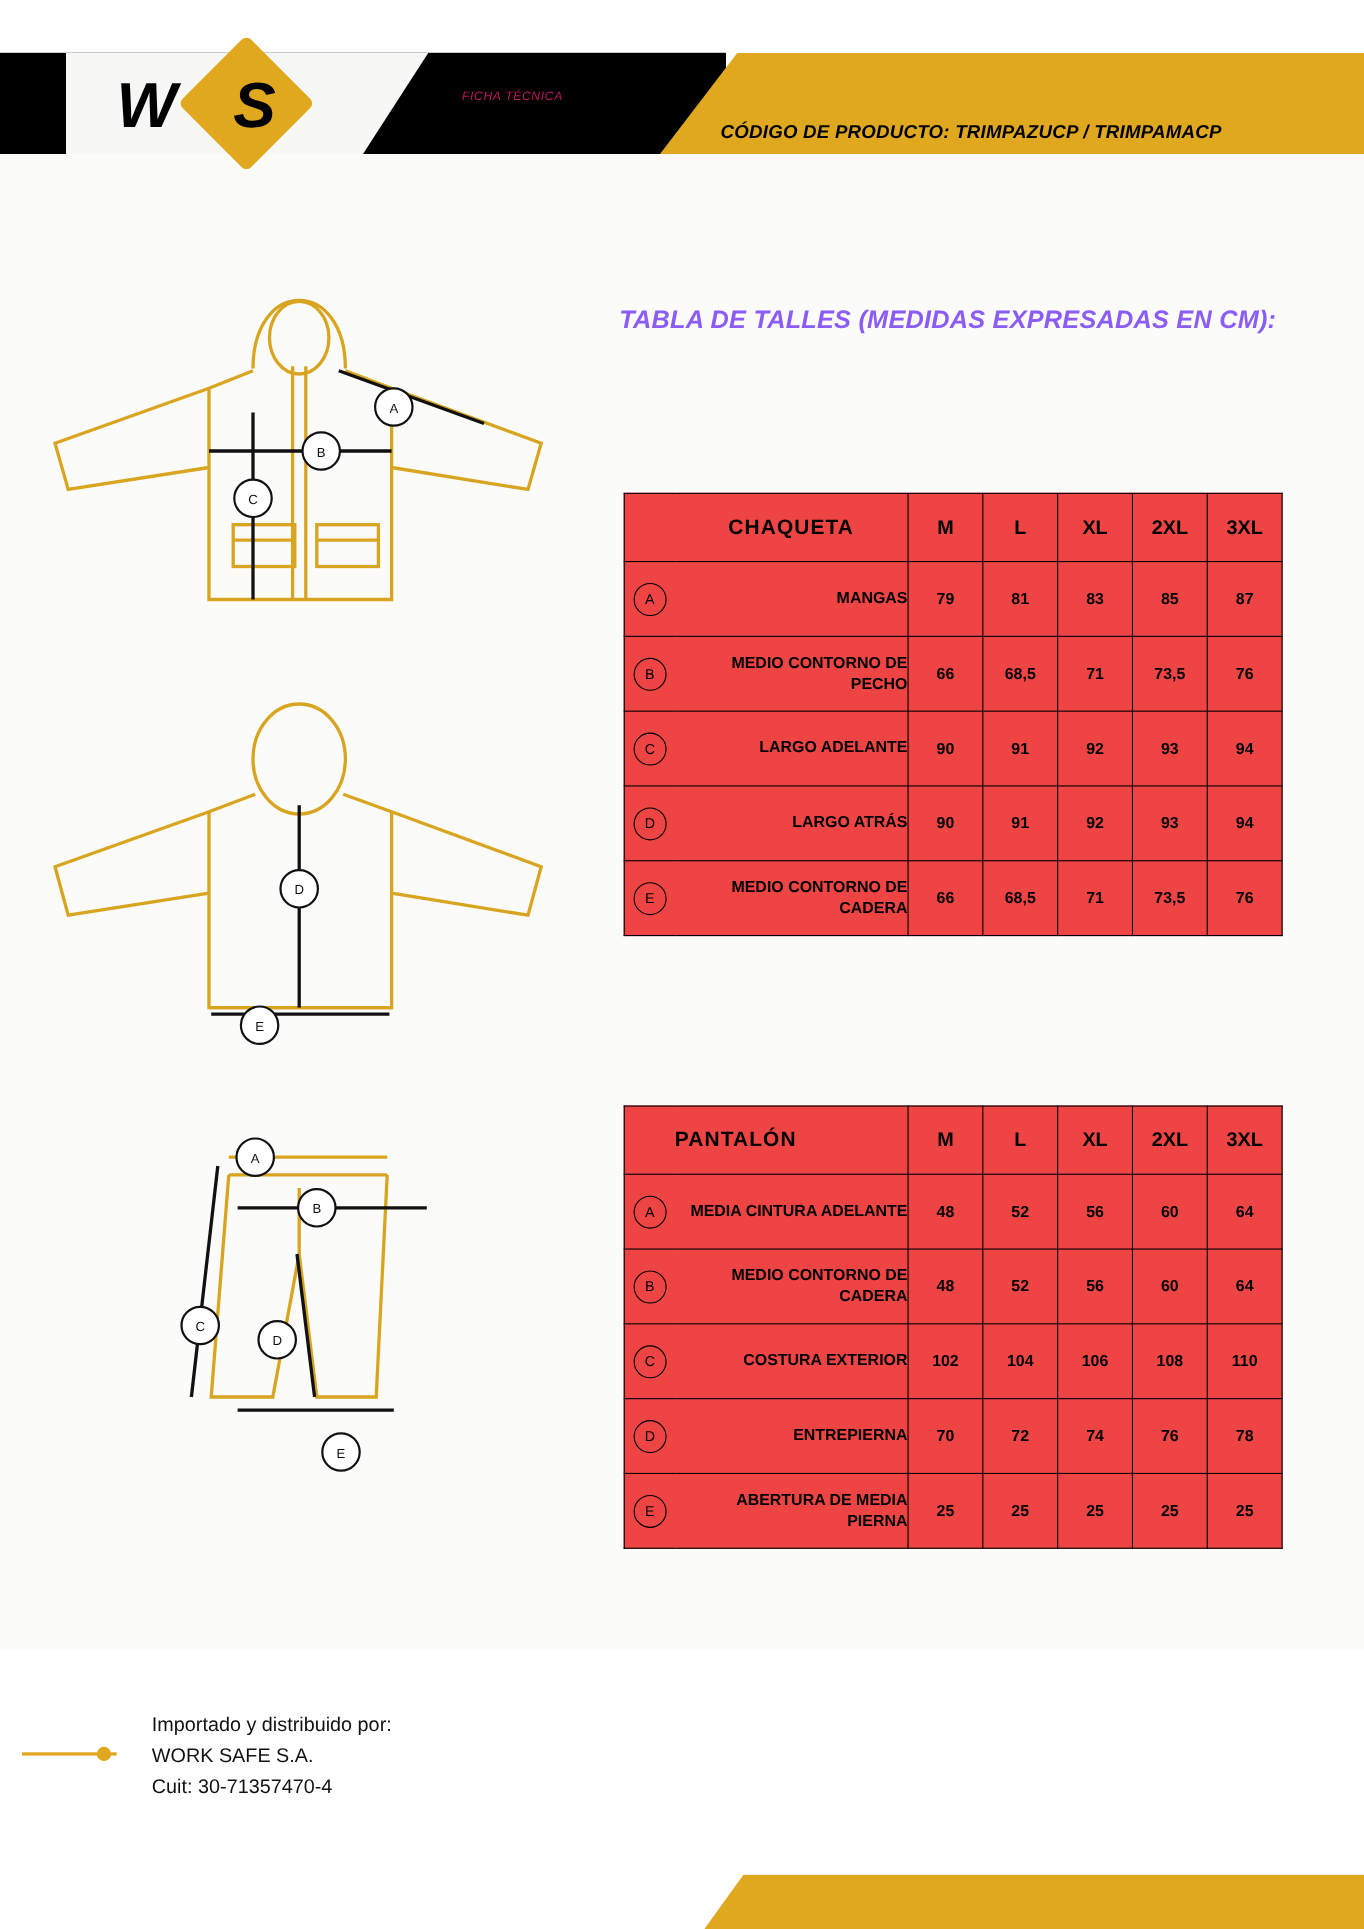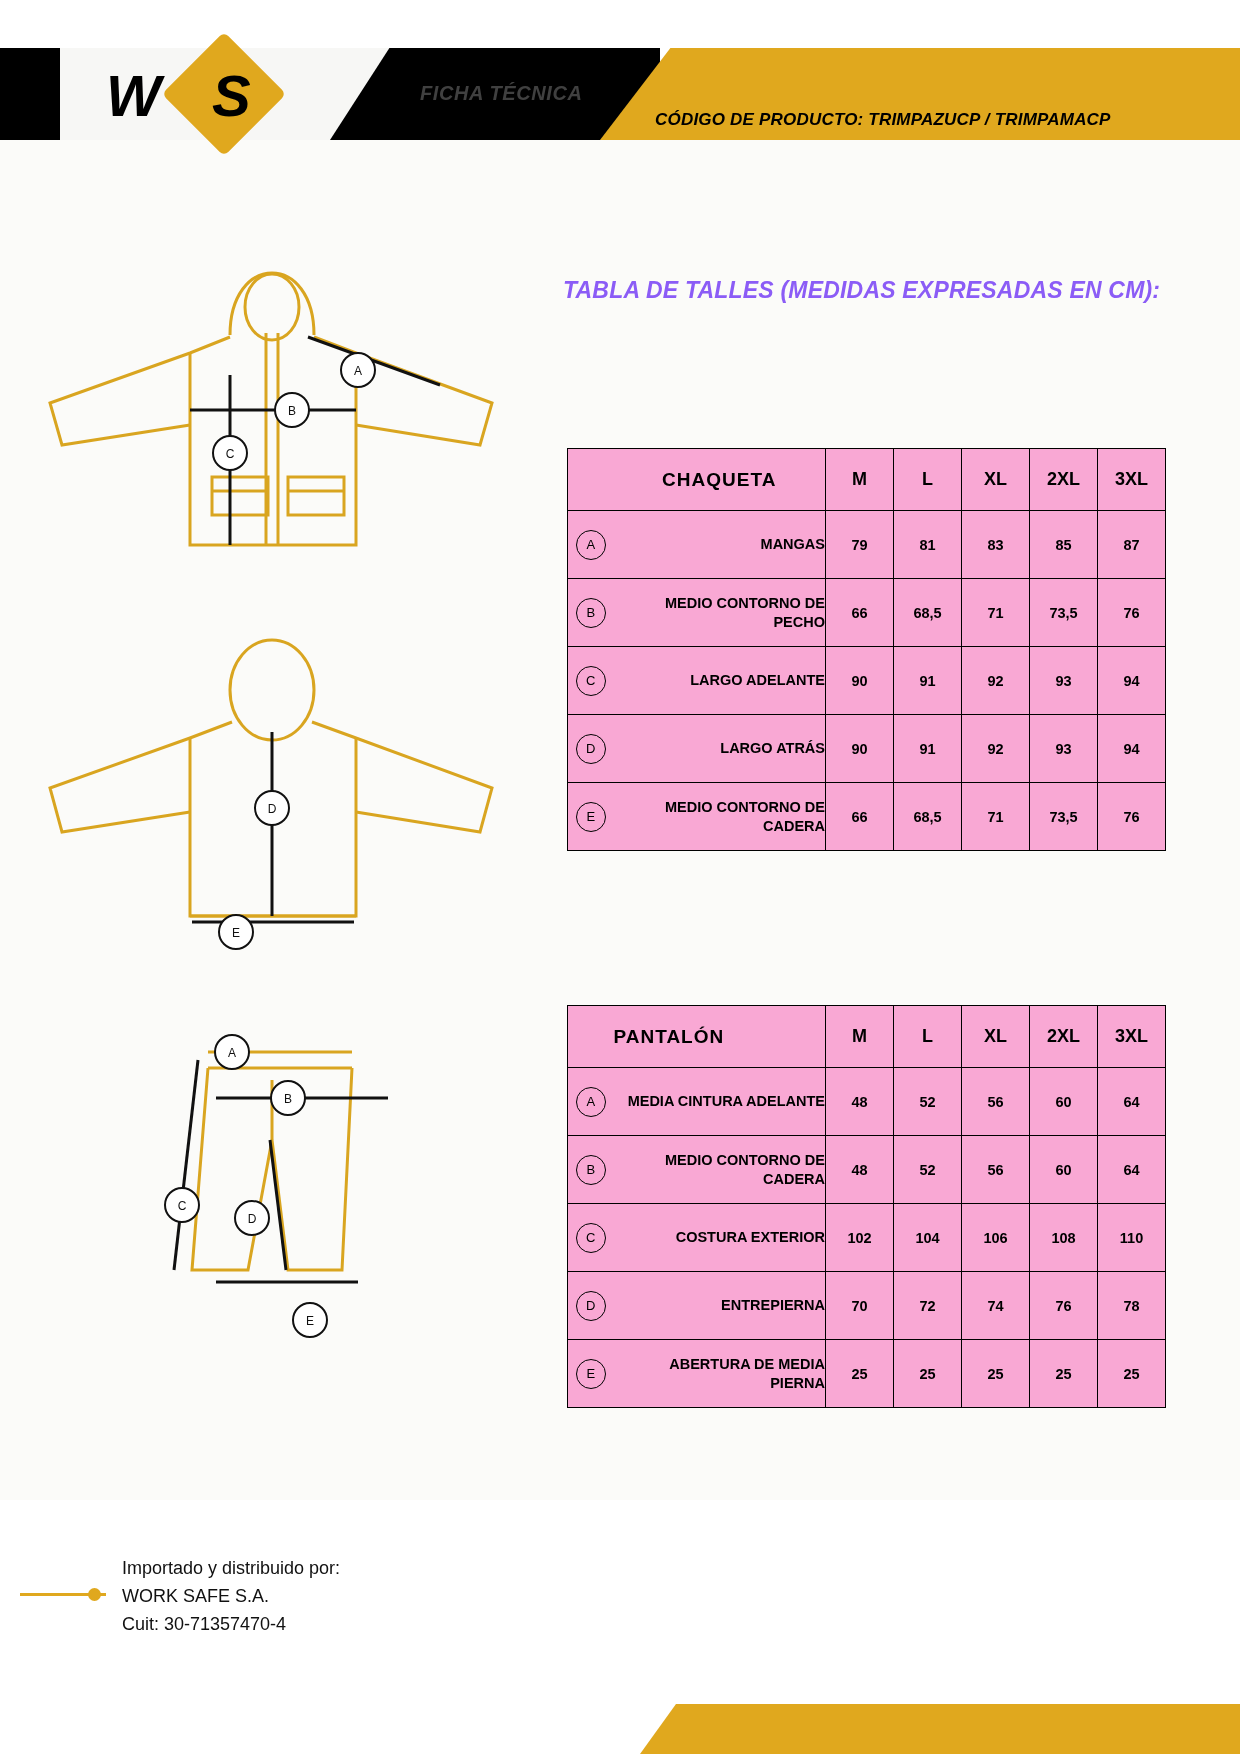--- a/index.html
+++ b/index.html
@@ -44,23 +44,23 @@
   .hdr-yellow {
     position: absolute;
     left: 600px; top: 0;
     right: 0; height: 92px;
     background: #e0a81e;
     clip-path: polygon(11% 0, 100% 0, 100% 100%, 0 100%);
   }
   .hdr-ficha {
     position: absolute;
     left: 420px; top: 34px;
-    color: #404040;
-    font-size: 20px;
-    font-weight: bold;
+    color: #be185d;
+    font-size: 11px;
+    font-weight: normal;
     font-style: italic;
     letter-spacing: 0.6px;
   }
   .hdr-codigo {
     position: absolute;
     left: 655px; top: 34px;
     color: #000000;
     font-size: 17px;
     font-weight: bold;
     font-style: italic;
@@ -112,21 +112,21 @@
     font-weight: bold;
     font-style: italic;
     color: #8b5cf6;
     letter-spacing: 0.2px;
   }
 
   
   table.sizes {
     position: absolute;
     border-collapse: collapse;
-    background: #f9a8d4;
+    background: #ef4444;
   }
   table.sizes td, table.sizes th {
     border: 1.6px solid #000000;
     font-size: 14.5px;
     color: #000000;
     text-align: center;
     vertical-align: middle;
     font-weight: bold;
   }
   table.sizes .c-ref {
@@ -184,21 +184,21 @@
   }
   .footer-dot {
     position: absolute;
     left: 88px; top: 1588px;
     width: 13px; height: 13px;
     border-radius: 50%;
     background: #e0a81e;
   }
   .footer-left {
     position: absolute;
-    left: 122px; top: 1555px;
+    left: 138px; top: 1555px;
     font-size: 18px;
     color: #111111;
     line-height: 1.55;
   }
   .footer-right {
     position: absolute;
     left: 820px; top: 1580px;
     font-size: 18px;
     color: #111111;
     line-height: 1.55;

